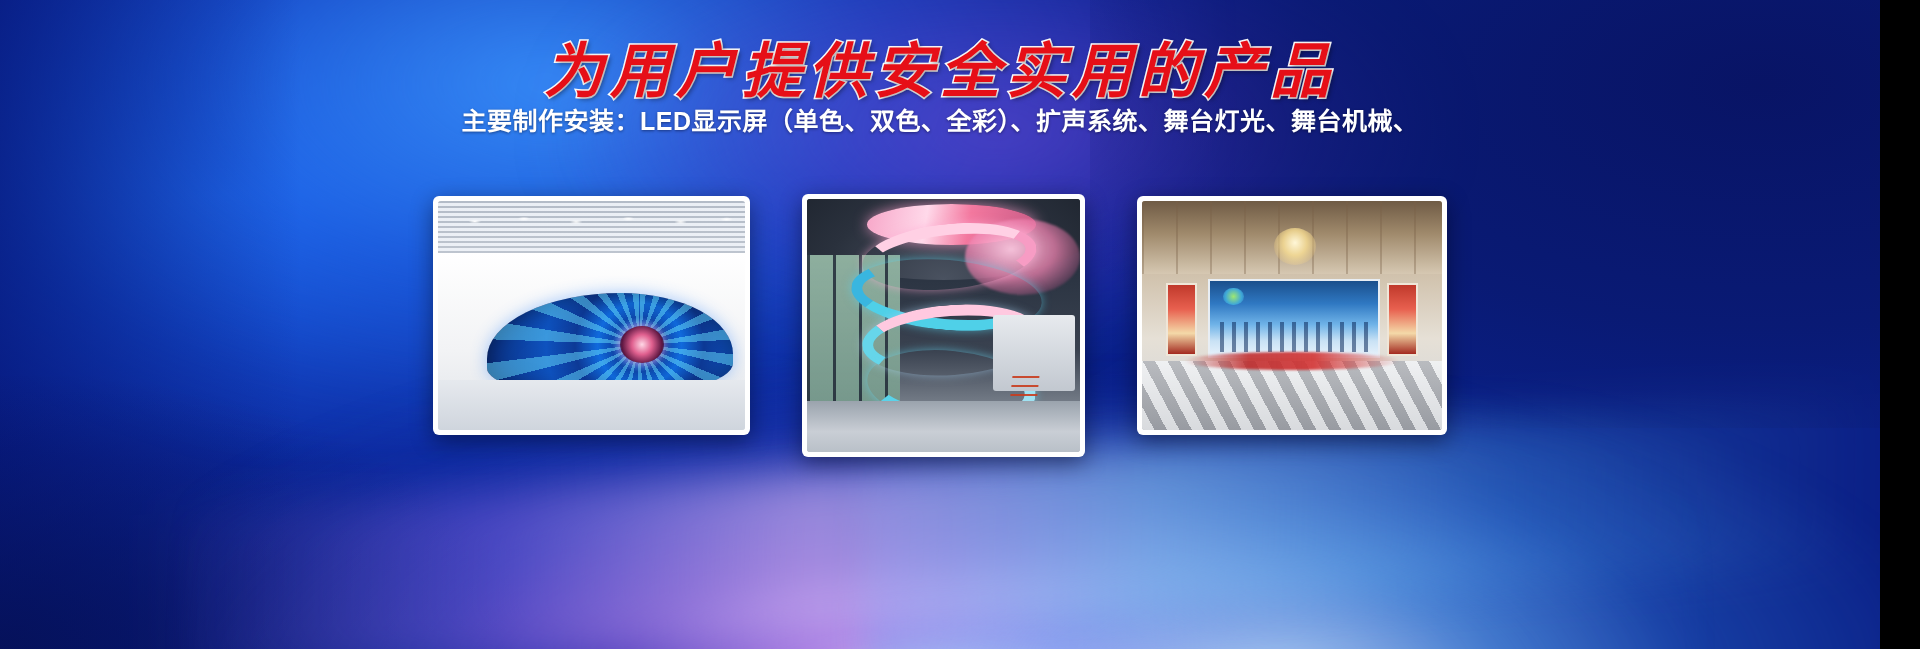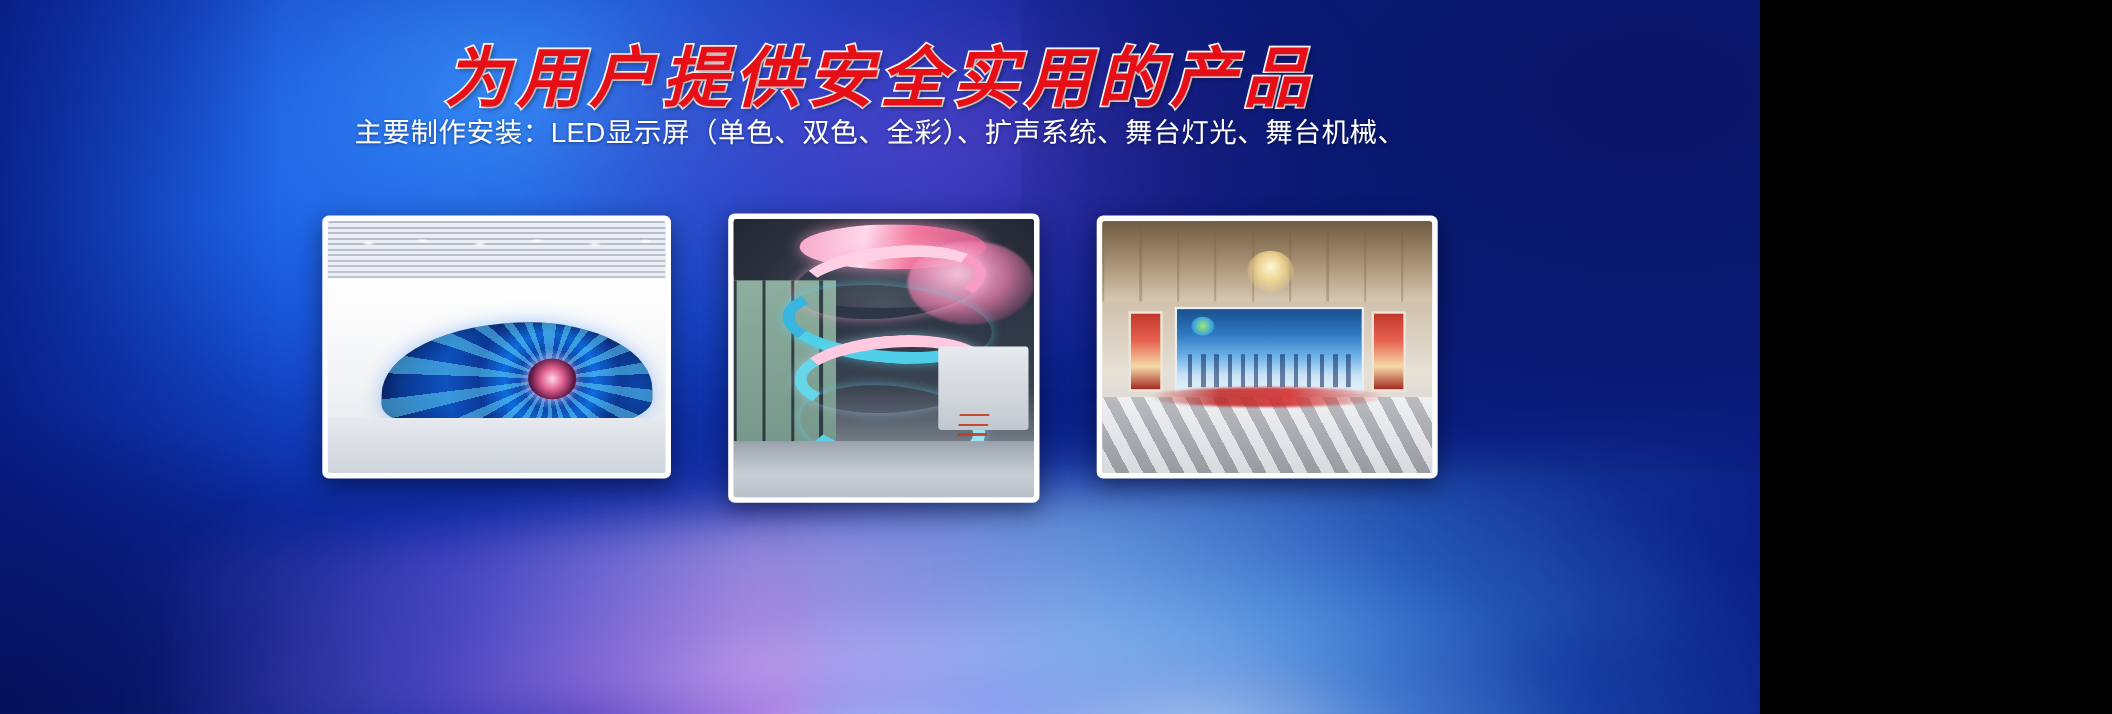--- a/index.html
+++ b/index.html
@@ -3,21 +3,21 @@
 <meta charset="utf-8">
 <title>LED Banner</title>
 <style>
   html, body {
     margin: 0;
     padding: 0;
     background: #000;
   }
   #banner {
     position: relative;
-    width: 1600px;
+    width: 1880px;
     height: 649px;
     overflow: hidden;
     font-family: "Liberation Sans", "DejaVu Sans", sans-serif;
     background: #0b1f8f;
   }
 
   
   .bg-base {
     position: absolute; inset: 0;
     background:
@@ -102,21 +102,21 @@
     white-space: nowrap;
   }
 
   
   .subtitle {
     position: absolute; left: 0; right: 0; top: 100px;
     text-align: center;
     color: #ffffff;
     font-size: 25px;
     line-height: 42px;
-    font-weight: 400;
+    font-weight: 700;
     letter-spacing: 0.5px;
     text-shadow: 0 1px 3px rgba(0,0,20,0.45);
   }
   .subtitle div { white-space: nowrap; }
 
   
   .photos {
     position: absolute;
     left: 0; right: 0;
     top: 196px;

